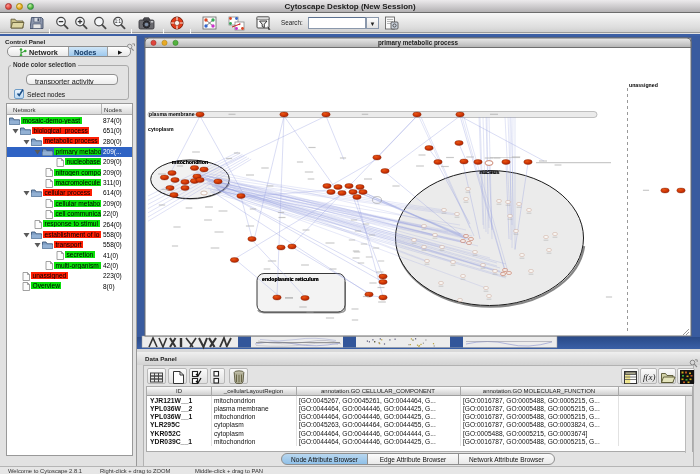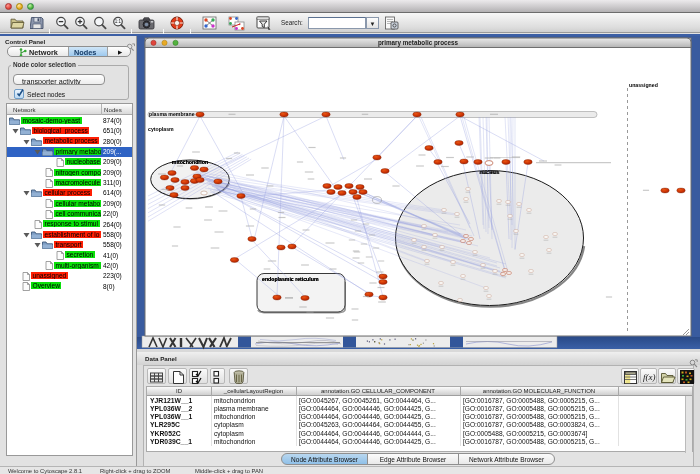--- a/index.html
+++ b/index.html
@@ -10,20 +10,22 @@
 <div id="page">
 
 <div class="abs" style="left:0;top:0;width:700px;height:13px;
  background:linear-gradient(#eceaec,#cac8ca 60%,#b2b0b2);border-bottom:1px solid #6c6c6c;">
  <div class="abs" style="left:5px;top:3px;width:7px;height:7px;border-radius:50%;
    background:radial-gradient(circle at 35% 30%,#ff9a95,#e4473d 60%,#b2271f);border:0.5px solid #a33;"></div>
  <div class="abs" style="left:16px;top:3px;width:7px;height:7px;border-radius:50%;
    background:radial-gradient(circle at 35% 30%,#ffe9a8,#e9ad28 60%,#c28a12);border:0.5px solid #a80;"></div>
  <div class="abs" style="left:27px;top:3px;width:7px;height:7px;border-radius:50%;
    background:radial-gradient(circle at 35% 30%,#c7f3b2,#52b83e 60%,#2f8f20);border:0.5px solid #384;"></div>
+ <div class="abs" style="left:0;top:2px;width:700px;text-align:center;font-size:8px;
+   font-weight:bold;color:#1a1a1a;">Cytoscape Desktop (New Session)</div>
 </div>
 
 <div class="abs" style="left:0;top:13px;width:700px;height:20px;background:linear-gradient(#f7f7f7,#dddddd 75%,#cfcfcf);border-bottom:1px solid #9a9a9a;">
 <div class="abs" style="left:10px;top:3px;"><svg width="15" height="14" viewBox="0 0 15 14">
 <path d="M1 4 L1 12 L13 12 L13 5 L6.5 5 L5 3.2 L1 3.2 Z" fill="#c9c08b" stroke="#5a5330" stroke-width="0.8"></path>
 <path d="M2.5 6.5 L14 6.5 L12.5 12 L1 12 Z" fill="#ded6a3" stroke="#5a5330" stroke-width="0.8"></path>
         </svg></div>
 <div class="abs" style="left:30px;top:3px;"><svg width="14" height="14" viewBox="0 0 14 14">
 <path d="M1.5 1.5 h10 l1.5 1.5 v9.5 h-13 z" fill="#8d97ad" stroke="#44506a" stroke-width="0.9"></path>
 <rect x="4" y="1.5" width="6" height="4.5" fill="#d8dce4" stroke="#44506a" stroke-width="0.6"></rect>
@@ -123,21 +125,21 @@
           </svg>
    <div class="abs" style="left:21px;top:1px;font-size:7.3px;font-weight:bold;color:#222;">Network</div>
  </div>
  <div class="abs" style="left:61px;top:0;width:39px;height:11px;background:linear-gradient(#cfe5f7,#92c2ec);border-right:1px solid #9f9f9f;">
    <div class="abs" style="left:5px;top:1px;font-size:7.3px;font-weight:bold;color:#143a66;">Nodes</div>
  </div>
  <div class="abs" style="left:100px;top:0;width:24px;height:11px;text-align:center;font-size:5.5px;color:#111;line-height:11px;">▶</div>
 </div>
 <div class="abs" style="left:8px;top:29px;width:121px;height:35px;border:1px solid #aaa;border-radius:3px;"></div>
 <div class="abs" style="left:11px;top:24.5px;background:#e2e2e2;padding:0 2px;font-size:6.4px;font-weight:bold;color:#333;">Node color selection</div>
-<div class="abs" style="left:13px;top:37.5px;width:92px;height:11px;background:linear-gradient(#ffffff,#ededed);border:1px solid #909090;border-radius:4px;overflow:hidden;">
+<div class="abs" style="left:26px;top:37.5px;width:92px;height:11px;background:linear-gradient(#ffffff,#ededed);border:1px solid #909090;border-radius:4px;overflow:hidden;">
  <div class="abs" style="left:8px;top:2px;font-size:7.2px;color:#111;">transporter activity</div>
  <div class="abs" style="left:95px;top:0;width:14px;height:11px;background:linear-gradient(#8cc0ee,#3d7ecb);border-left:1px solid #7a9ec2;">
   <svg width="14" height="11" viewBox="0 0 14 11">
             <path d="M7 1.8 L9.2 4.3 H4.8 Z" fill="#fff"></path>
             <path d="M7 9.2 L9.2 6.7 H4.8 Z" fill="#fff"></path>
           </svg>
  </div>
 </div>
 <div class="abs" style="left:14px;top:53px;width:10px;height:10px;background:linear-gradient(#eaf3fc,#bcd9f2);border:1px solid #6f9dc8;border-radius:2px;">
  <svg width="10" height="11" viewBox="0 0 10 11" style="position:absolute;left:-0.5px;top:-2px;">

